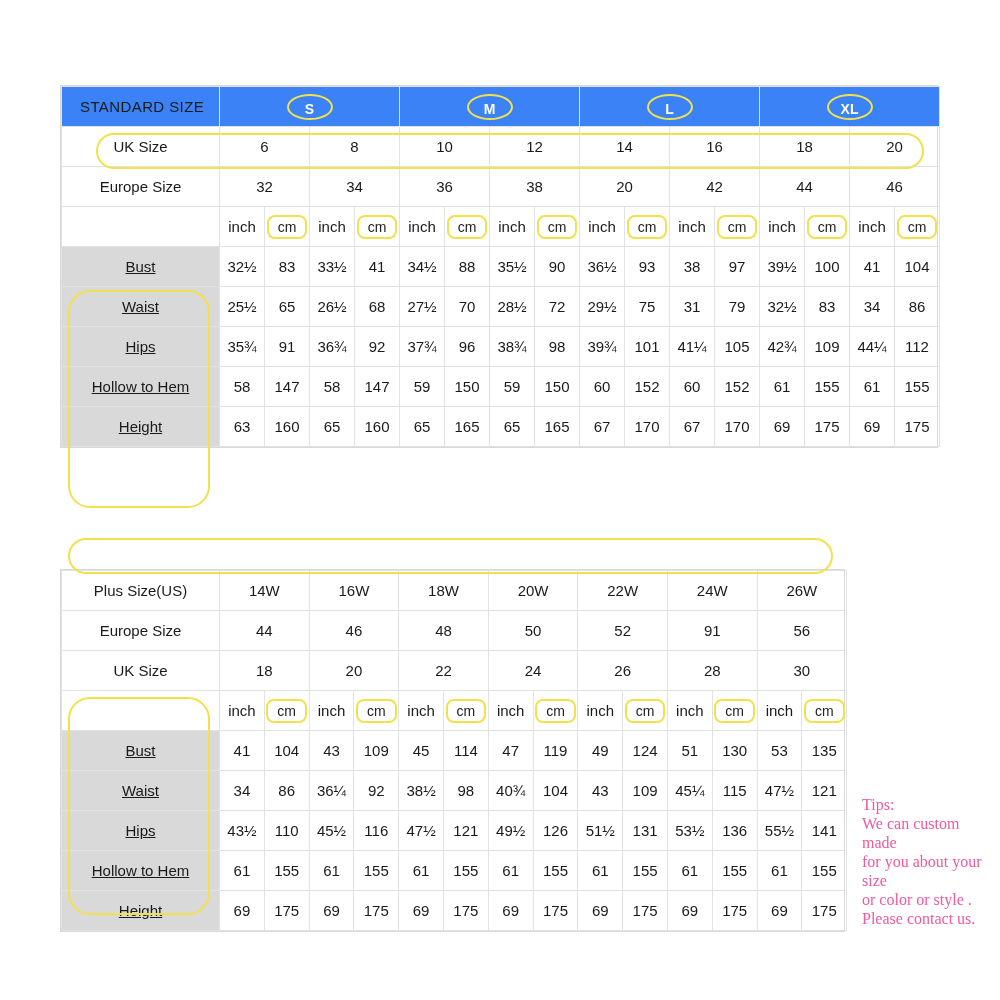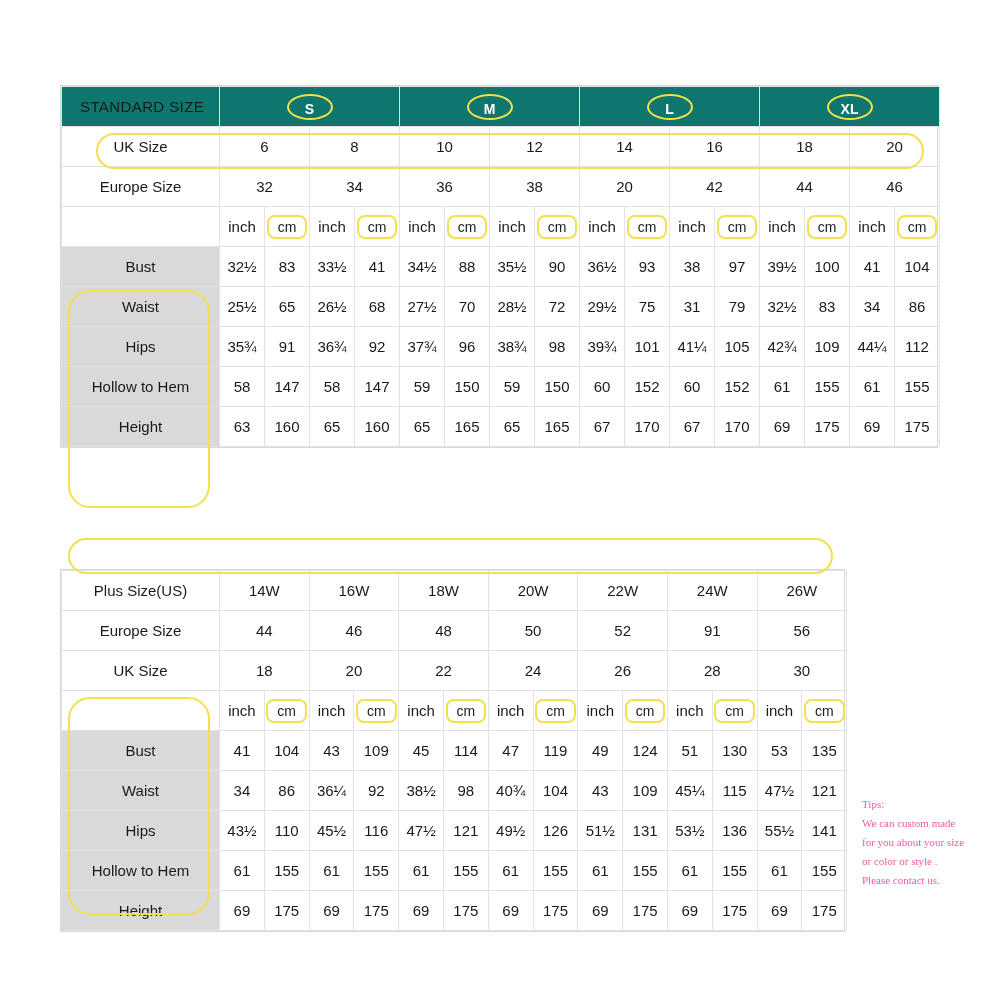--- a/index.html
+++ b/index.html
@@ -46,21 +46,21 @@
     font-size: 15px;
     color: #1a1a1a;
     text-align: center;
     font-weight: normal;
     padding: 0;
     height: 40px;
     box-sizing: border-box;
   }
 
   .header-row td {
-    background: #0f766e;
+    background: #3b82f6;
     color: #ffffff;
     height: 42px;
     border: 1px solid #000000;
     font-weight: bold;
     font-size: 15px;
   }
   .header-row td.label {
     text-align: left;
     padding-left: 18px;
     letter-spacing: .4px;
@@ -76,20 +76,21 @@
   .rowlabel.center {
     text-align: center;
     padding-left: 0;
   }
   .measure-label {
     background: #d9d9d9;
     font-weight: bold;
     text-align: center;
     font-size: 15px;
     color: #1a1a1a;
+    text-decoration: underline;
   }
   .unit-cell {
     font-size: 14px;
     color: #222;
     height: 38px;
   }
   .unit-row td.blank {
     background: #ffffff;
   }
   .val {
@@ -131,21 +132,21 @@
     box-sizing: border-box;
   }
 
   
   #tips {
     position: absolute;
     left: 862px;
     top: 795px;
     width: 130px;
     color: #ef5a9e;
-    font-size: 11px;
+    font-size: 16px;
     line-height: 19px;
     font-family: "Liberation Serif", serif;
   }
   #tips div { white-space: normal; }
 </style>
 </head>
 <body>
 
 <div class="page">
 

